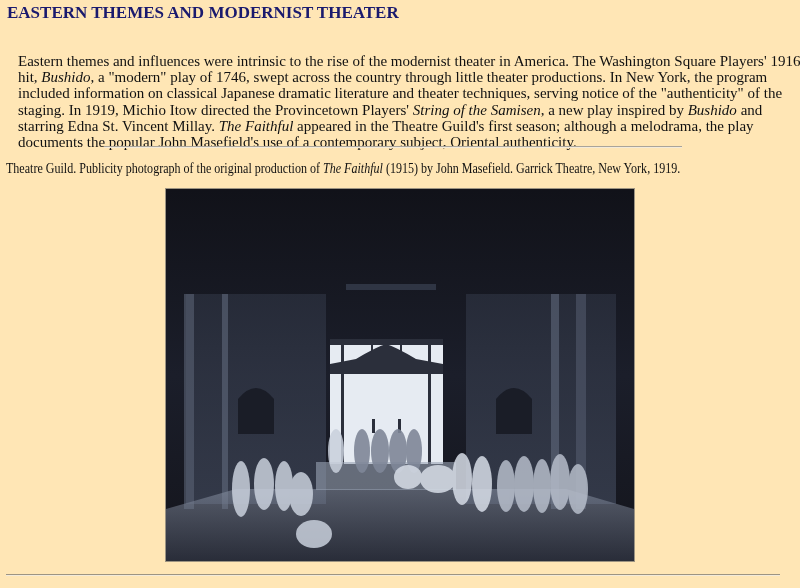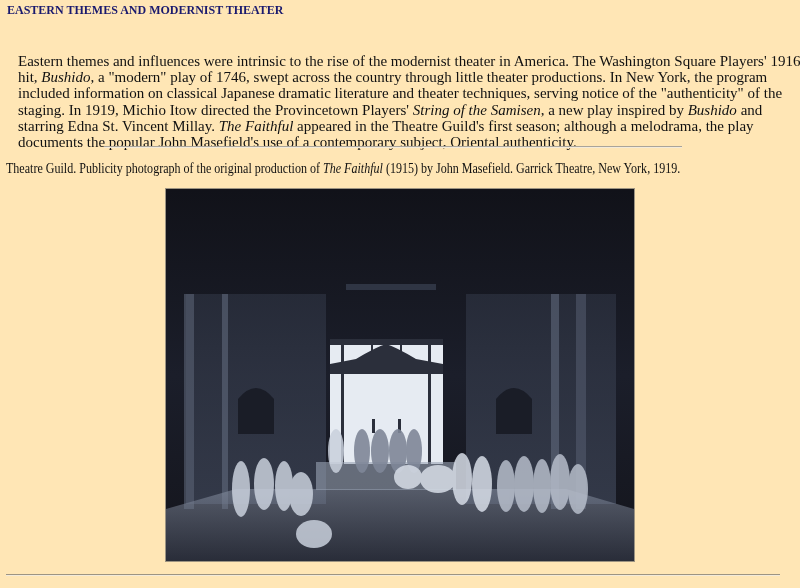--- a/index.html
+++ b/index.html
@@ -5,21 +5,21 @@
   html, body { margin: 0; padding: 0; }
   body {
     width: 800px; height: 588px; overflow: hidden;
     background: #ffe6b5;
     font-family: "Liberation Serif", serif;
     color: #111;
     position: relative;
   }
   .title {
     position: absolute; left: 7px; top: 3px;
-    font-size: 12px; font-weight: bold; color: #1a1a6e;
+    font-size: 17px; font-weight: bold; color: #1a1a6e;
     margin: 0; letter-spacing: 0;
   }
   .intro {
     position: absolute; left: 2px; top: 37px; width: 790px;
     font-size: 15px; line-height: 16.2px; margin: 16px;
   }
   .hr-short {
     position: absolute; left: 104px; top: 146px; width: 578px; height: 0;
     border-top: 1px solid #a9a49a; border-bottom: 1px solid #f3ead9;
   }

